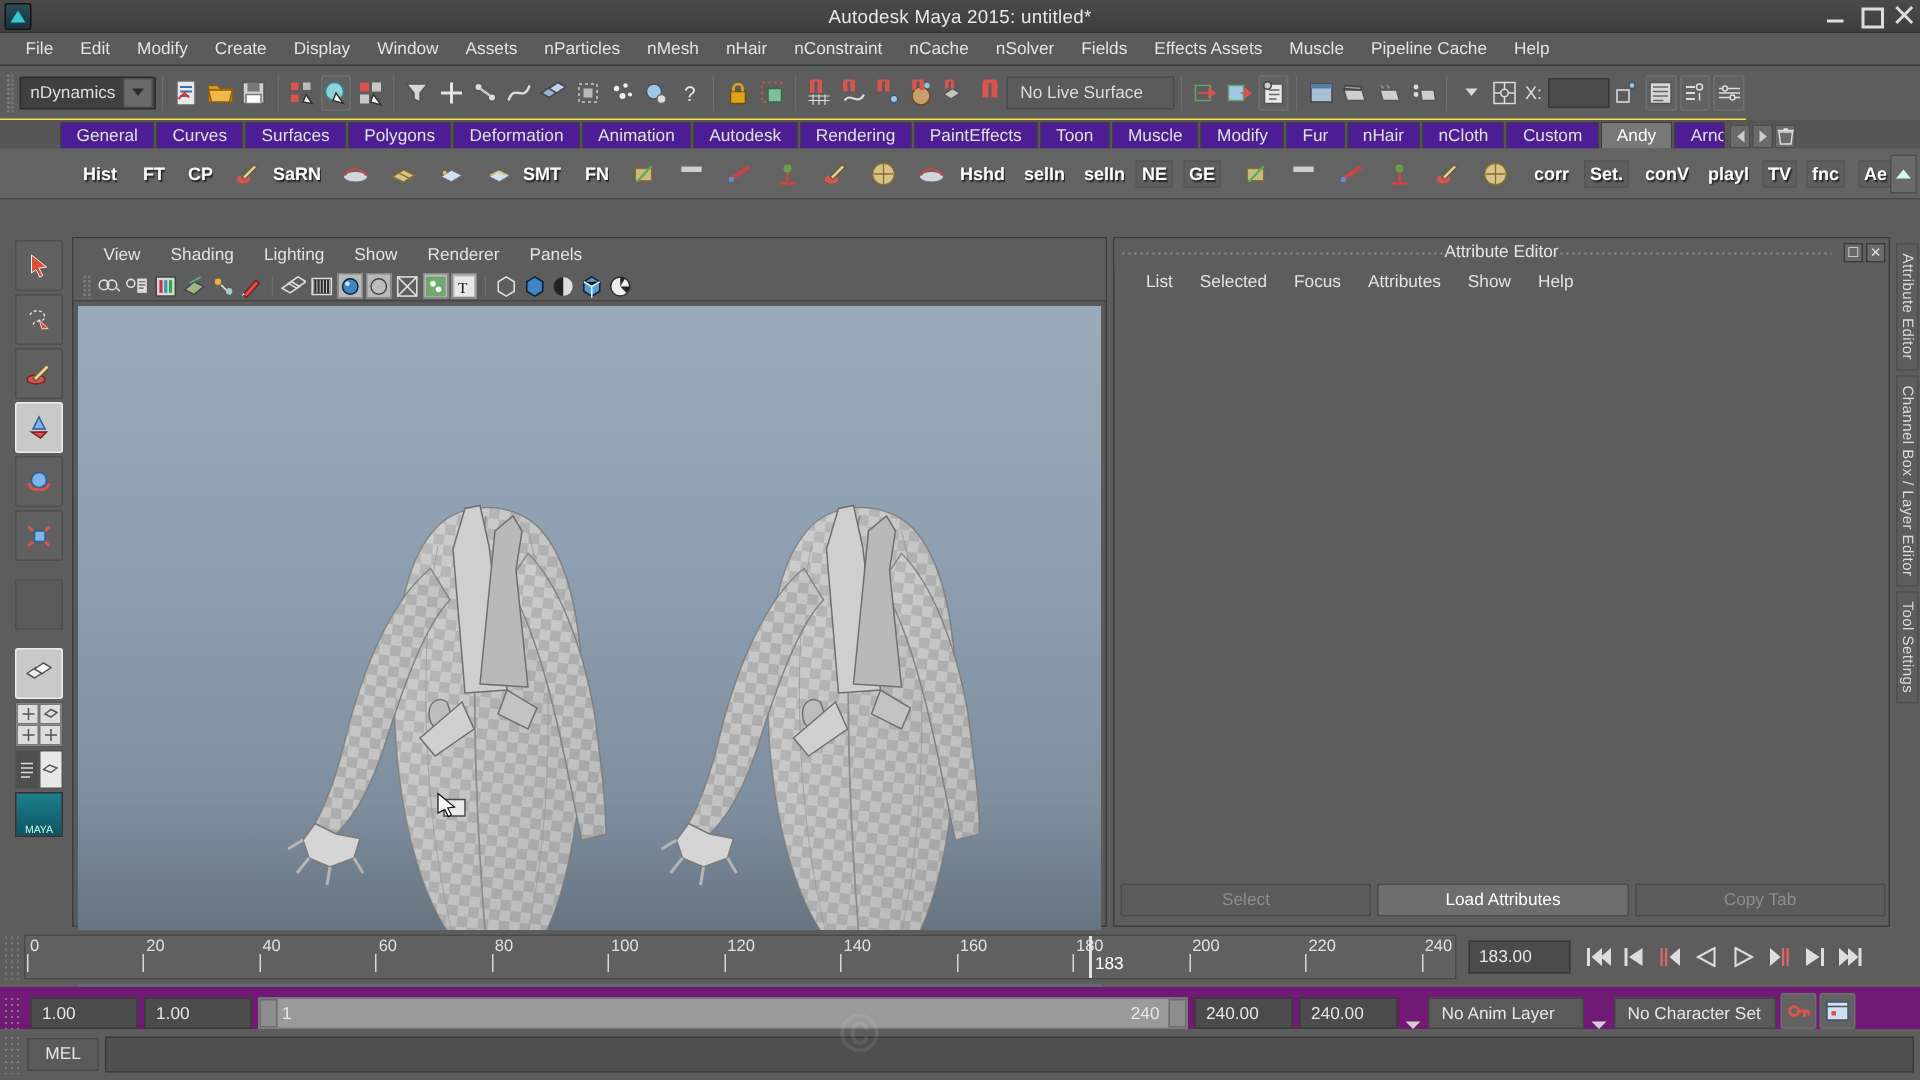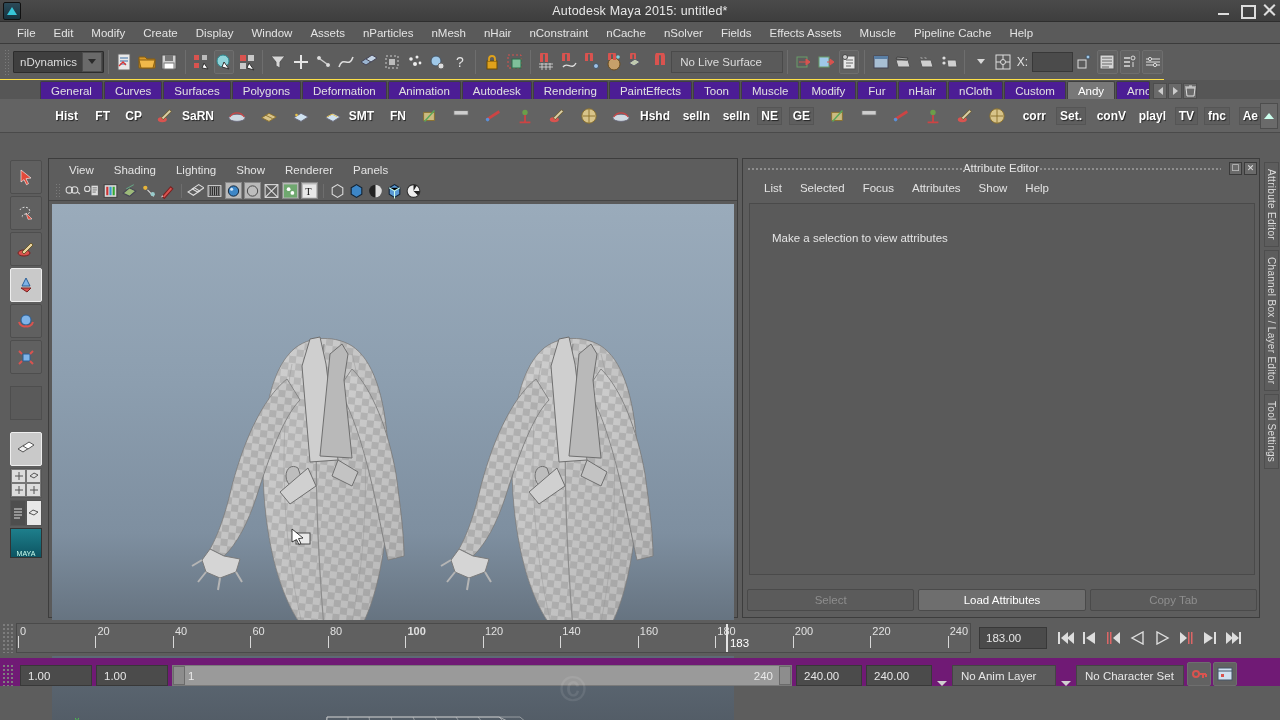--- a/index.html
+++ b/index.html
@@ -1077,23 +1077,20 @@
       </div>
     </div>
     <div id="ae-menubar">
         <div class="ae-menu">List</div>
         <div class="ae-menu">Selected</div>
         <div class="ae-menu">Focus</div>
         <div class="ae-menu">Attributes</div>
         <div class="ae-menu">Show</div>
         <div class="ae-menu">Help</div>
       </div>
-    <div id="ae-body">
-      <div id="ae-msg">Make a selection to view attributes</div>
-    </div>
     <div id="ae-buttons">
         <div class="ae-btn disabled">Select</div>
         <div class="ae-btn enabled">Load Attributes</div>
         <div class="ae-btn disabled">Copy Tab</div>
       </div>
   </div>
 
   <div id="right-tabs">
       <div class="vtab">Attribute Editor</div>
       <div class="vtab">Channel Box / Layer Editor</div>
@@ -1108,21 +1105,21 @@
     <div class="ticklbl" style="left: 3px;">0</div>
         <div class="tick" style="left: 1px;"></div>
         <div class="ticklbl" style="left: 80.4797px;">20</div>
         <div class="tick" style="left: 78.4797px;"></div>
         <div class="ticklbl" style="left: 157.959px;">40</div>
         <div class="tick" style="left: 155.959px;"></div>
         <div class="ticklbl" style="left: 235.439px;">60</div>
         <div class="tick" style="left: 233.439px;"></div>
         <div class="ticklbl" style="left: 312.919px;">80</div>
         <div class="tick" style="left: 310.919px;"></div>
-        <div class="ticklbl" style="left: 390.398px; font-weight: bold;">100</div>
+        <div class="ticklbl" style="left: 390.398px;">100</div>
         <div class="tick" style="left: 388.398px;"></div>
         <div class="ticklbl" style="left: 467.878px;">120</div>
         <div class="tick" style="left: 465.878px;"></div>
         <div class="ticklbl" style="left: 545.358px;">140</div>
         <div class="tick" style="left: 543.358px;"></div>
         <div class="ticklbl" style="left: 622.837px;">160</div>
         <div class="tick" style="left: 620.837px;"></div>
         <div class="ticklbl" style="left: 700.317px;">180</div>
         <div class="tick" style="left: 698.317px;"></div>
         <div class="ticklbl" style="left: 777.797px;">200</div>
@@ -1211,15 +1208,20 @@
     </div>
     <div class="tbtn framed">
       <svg class="ico" viewBox="0 0 18 18">
           <rect x="2" y="3" width="14" height="12" fill="#cfe0f0" stroke="#456"></rect>
           <path d="M2 6h14" stroke="#456"></path>
           <path d="M5 9h3v3H5z" fill="#d9534f"></path>
         </svg>
     </div>
   </div>
 
+  <div id="cmdline">
+    <div id="cmd-grip"></div>
+    <div id="mel-label">MEL</div>
+    <input id="cmd-input" placeholder="" style="">
+  </div>
 
   <div class="wm" style="left:560px; top:672px; font-size:26px;">Ⓒ</div>
 </div>
 
 </body></html>

